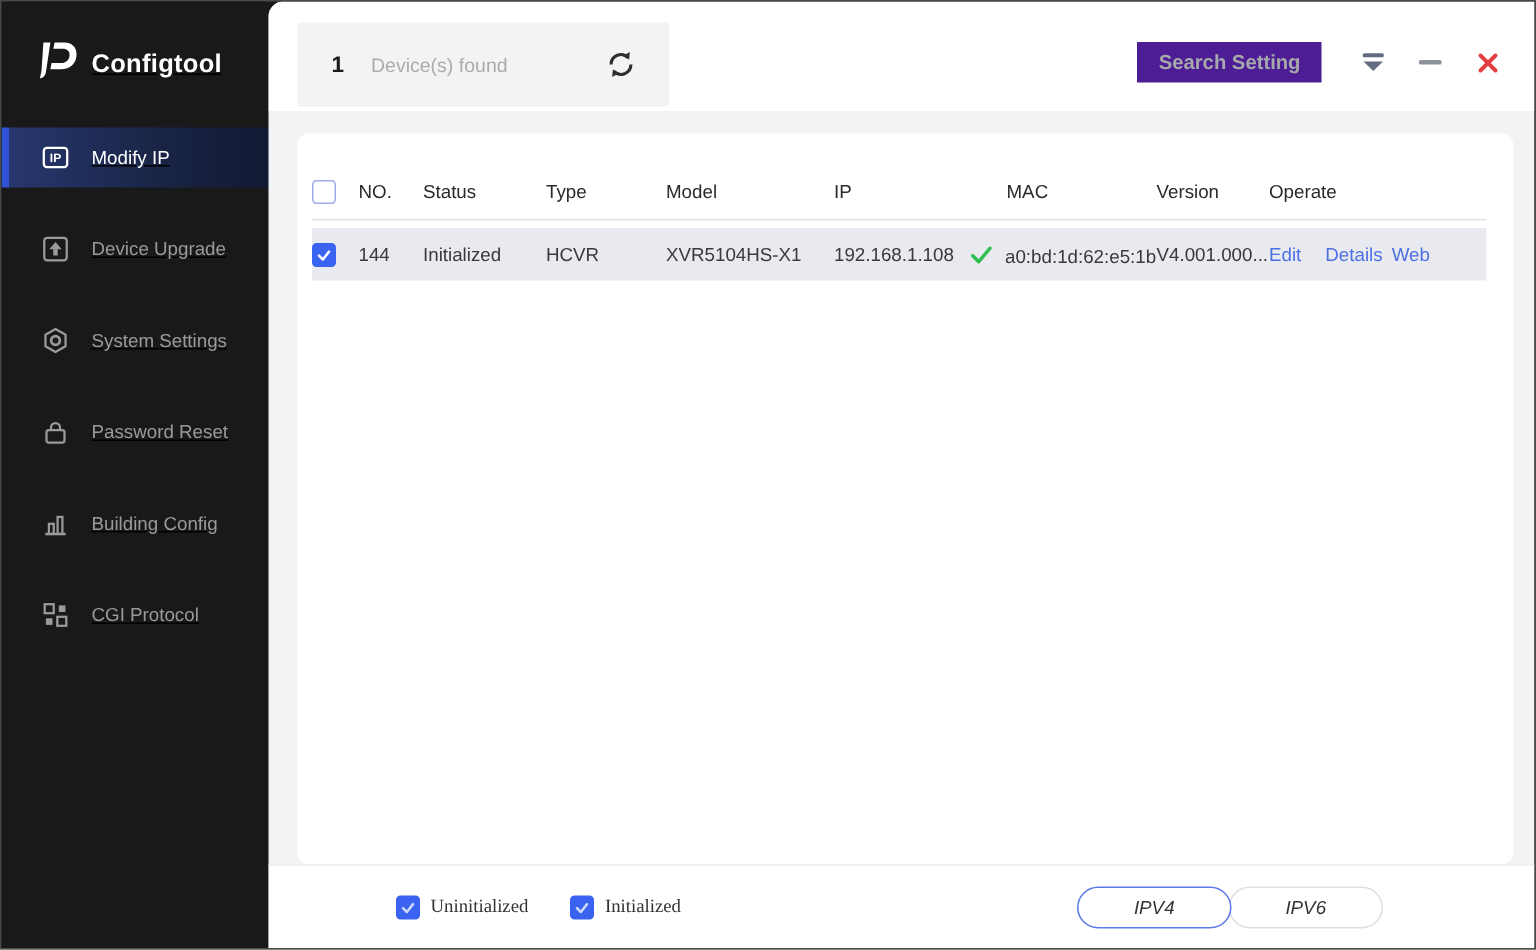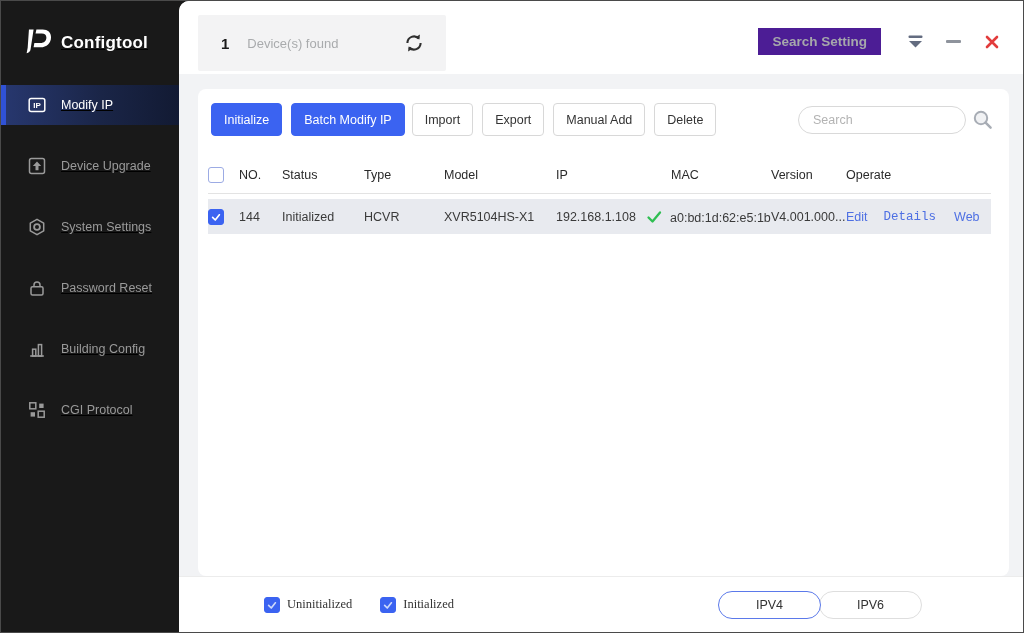--- a/index.html
+++ b/index.html
@@ -67,41 +67,41 @@
     grid-template-columns:31px 43px 82px 80px 112px 90px 125px 75px 145px;
     align-items:center;
   }
   .thead { height:38px; border-bottom:1px solid #e3e3e3; font-size:12.5px; font-weight:normal; color:#2a2a2a; }
   .thead .col-mac { padding-left:25px; }
   .trow { height:35px; background:#e8eaef; font-size:12.5px; color:#3a3a3a; margin-top:5px; }
   .cell-mac { display:flex; align-items:flex-end; }
   .cell-mac .okmark { margin-right:8px; display:flex; }
   .op-links { display:flex; align-items:center; }
   .op-link { color:#4d6fe3; cursor:pointer; margin-right:16px; }
-  .op-link.details { margin-right:18px;font-family:Liberation Mono, monospace; }
+  .op-link.details { margin-right:6px; }
   .checkbox {
     width:16px; height:16px; border-radius:3px; display:inline-flex; align-items:center; justify-content:center;
     cursor:pointer; flex:0 0 16px;
   }
   .checkbox.unchecked { background:#fff; border:1px solid #9cabe4; }
   .checkbox.checked { background:#3b63f1; border:1px solid #3b63f1; }
   
   .footer {
     position:absolute; top:575px; left:0; right:0; bottom:0; background:#fff;
     border-top:1px solid #ececec; display:flex; align-items:center; padding-left:47px;
   }
   .sel-text { font-size:13.5px; font-weight:bold; color:#1f1f1f; }
   .sel-count { margin:0 6px 0 6px; }
   .filter-group { display:flex; align-items:center; margin-left:38px;font-family:Liberation Serif, serif; }
   .filter-group.second { margin-left:28px; }
   .filter-label { font-size:12.5px; color:#333; margin-left:7px; }
   .ip-tabs { position:absolute; right:101px; top:50%; transform:translateY(-50%); display:flex; }
   .ip-tab {
     width:103px; height:28px; border-radius:14px; background:#fff; font-family:"Liberation Sans",sans-serif;
-    font-size:12.5px; color:#333; cursor:pointer; display:flex; align-items:center; justify-content:center;
+    font-size:12.5px; color:#333; cursor:pointer; display:flex; align-items:center; justify-content:center;font-style:italic;
   }
   .ip-tab.active { border:1px solid #5b79ea; z-index:2; }
   .ip-tab.inactive { border:1px solid #dedede; margin-left:-2px; }
 </style>
 </head>
 <body>
 
 <div class="window">
 
   <aside class="sidebar">
@@ -212,35 +212,20 @@
         <span class="ctl close">
           <svg width="14" height="14" viewBox="0 0 14 14">
             <path d="M2 2l10 10M12 2L2 12" stroke="#e23c3c" stroke-width="2.6" stroke-linecap="round"></path>
           </svg>
         </span>
       </div>
     </div>
 
     <section class="card">
 
-      <div class="toolbar">
-        <button class="btn primary">Initialize</button>
-        <button class="btn primary batch">Batch Modify IP</button>
-        <button class="btn secondary">Import</button>
-        <button class="btn secondary">Export</button>
-        <button class="btn secondary">Manual Add</button>
-        <button class="btn secondary">Delete</button>
-        <input class="search-input" type="text" placeholder="Search" style="">
-        <span class="magnifier">
-          <svg width="21" height="21" viewBox="0 0 21 21">
-            <circle cx="9" cy="9" r="6.2" fill="#f1f2f4" stroke="#a8adb5" stroke-width="2"></circle>
-            <line x1="13.6" y1="13.6" x2="18.6" y2="18.6" stroke="#a8adb5" stroke-width="2.5" stroke-linecap="round"></line>
-          </svg>
-        </span>
-      </div>
 
       <div class="table-wrap">
         <div class="tgrid thead">
           <span class="checkbox unchecked"></span>
           <span>NO.</span>
           <span>Status</span>
           <span>Type</span>
           <span>Model</span>
           <span>IP</span>
           <span class="col-mac">MAC</span>

